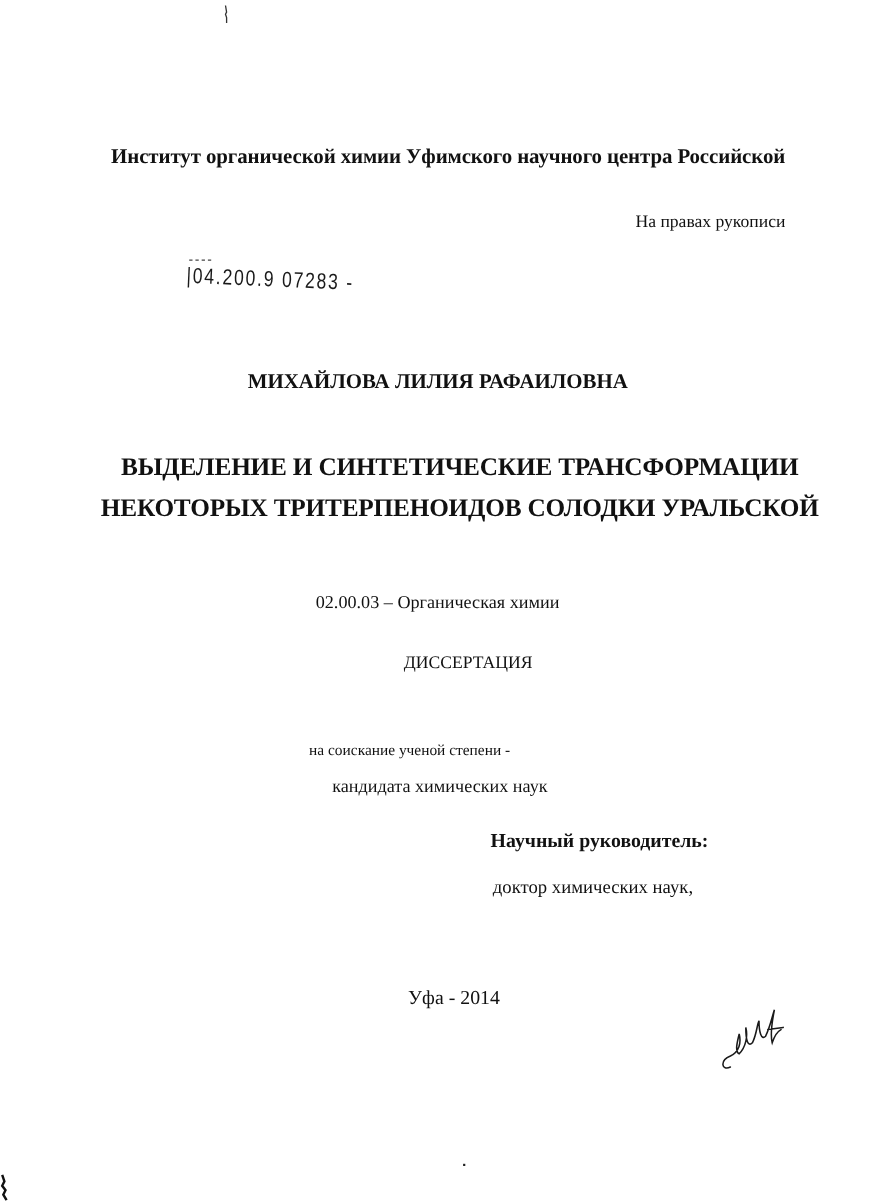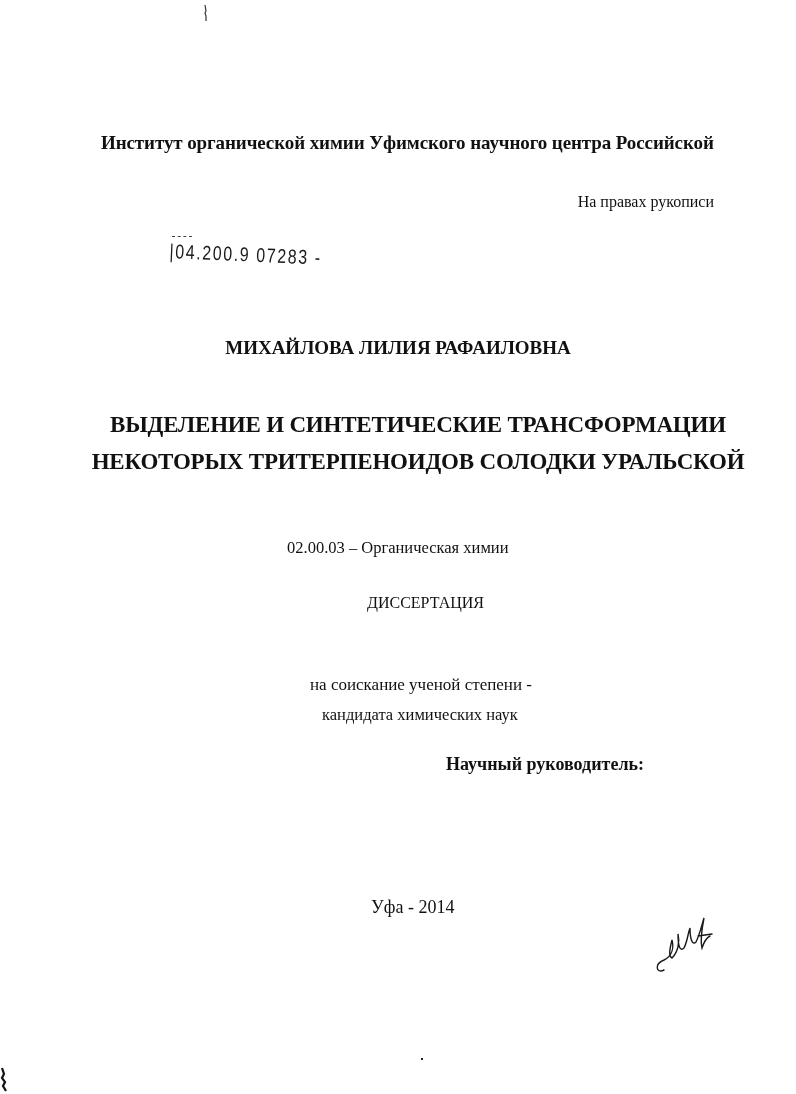--- a/index.html
+++ b/index.html
@@ -54,27 +54,26 @@
     .specialty {
       left: 287px; top: 538px;
       font-size: 16.5px;
     }
     .doc-type {
       left: 345px; top: 594px;
       font-size: 16px;
       margin-left: 22px;
     }
     .degree1 {
-      left: 310px; top: 675px;
-      font-size: 17px;
+      left: 281px; top: 675px;
+      font-size: 14px;
     }
     .degree2 {
       left: 302px; top: 705px;
       font-size: 16.5px;
-      margin-left: 20px;
     }
     .supervisor-label {
       left: 446px; top: 754px;
       font-size: 18px;
       font-weight: bold;
     }
     .supervisor {
       left: 448px; top: 796px;
       font-size: 17px; line-height: 21px;
     }
@@ -125,20 +124,21 @@
 
 <div class="abs specialty">02.00.03 – Органическая химии</div>
 
 <div class="abs doc-type">ДИССЕРТАЦИЯ</div>
 
 <div class="abs degree1">на соискание ученой степени  -</div>
 <div class="abs degree2">кандидата химических наук</div>
 
 <div class="abs supervisor-label">Научный руководитель:</div>
 <div class="abs supervisor">
+  <div>доктор химических наук,</div>
 </div>
 
 <div class="abs city-year">Уфа - 2014</div>
 
 <div class="abs signature">
   <svg width="70" height="64" viewBox="0 0 70 64">
     <path d="M14 58 C6 62, 4 52, 14 48 C22 44, 24 36, 22 28 C20 36, 18 44, 22 46 C28 40, 30 30, 28 22 C28 34, 30 40, 34 36 C38 28, 38 20, 40 16 C40 26, 42 34, 46 30 C50 22, 52 12, 54 6 C52 16, 50 28, 52 36 C54 30, 56 26, 60 24 M48 24 L62 22" stroke="#1a1a1a" stroke-width="1.4" fill="none" stroke-linecap="round"></path>
   </svg>
 </div>
 

